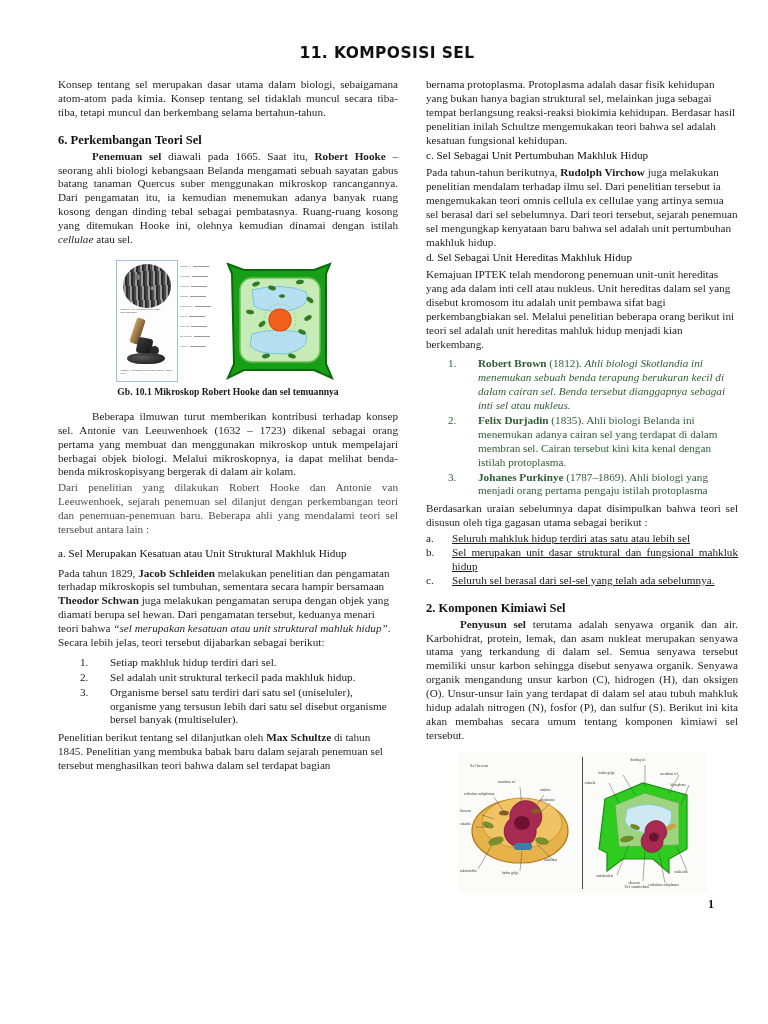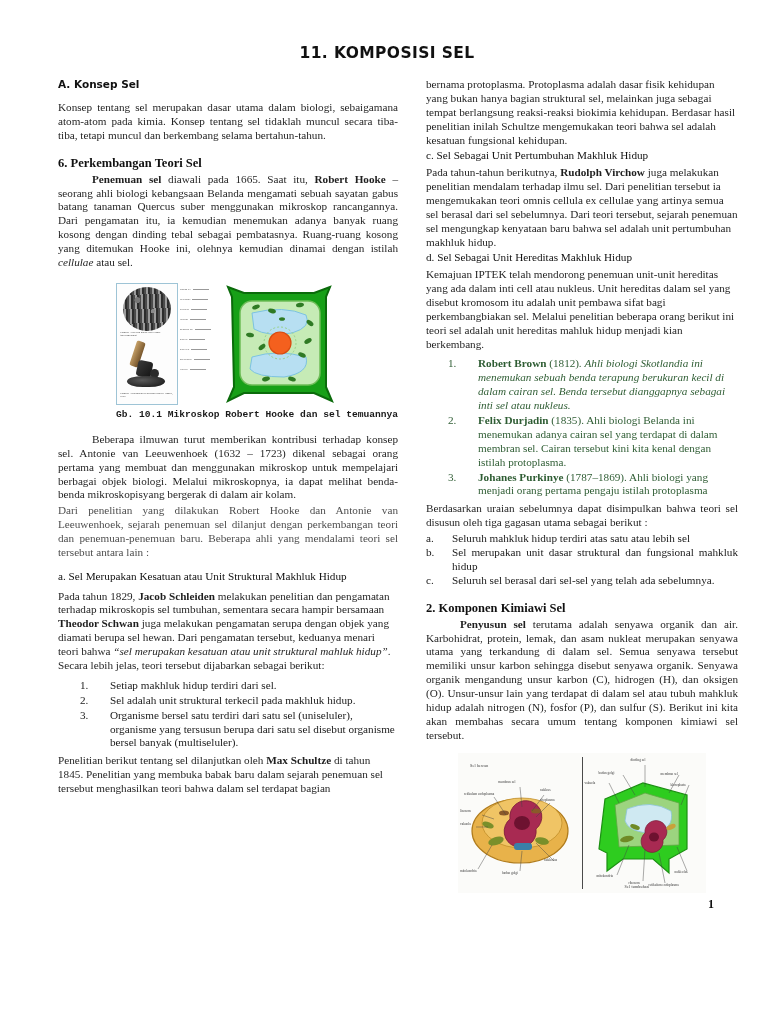--- a/index.html
+++ b/index.html
@@ -107,20 +107,21 @@
     counter-reset: alph;
   }
   ol.alphalist > li {
     position: relative;
     padding-left: 26px;
     margin-bottom: 0px;
     font-size: 11.2px;
     line-height: 1.24;
     counter-increment: alph;
     text-align: justify;
+    text-decoration: underline;
   }
   ol.alphalist > li::before {
     content: counter(alph, lower-alpha) ".";
     position: absolute;
     left: 0;
     top: 0;
   }
 
   
   .fig1 {
@@ -217,22 +218,22 @@
     content: "";
     display: inline-block;
     width: 16px;
     border-top: .4px solid #999;
     vertical-align: middle;
     margin-left: 2px;
   }
   .plantcell { position: absolute; left: 42px; top: 0; }
 
   .fig-caption {
-    text-align: right;
-    font-family: Liberation Mono, monospace;
+    text-align: center;
+    font-family: Liberation Serif, serif;
     font-weight: bold;
     font-size: 9.6px;
     margin: 3px 0 13px 0;
     color: #1a1a1a;
   }
 
   
   .fig2 {
     margin: 10px 0 0 0;
     display: flex;
@@ -284,21 +285,20 @@
 <body>
 
 <div id="page">
 
   <h1 class="doc-title">11. KOMPOSISI SEL</h1>
 
   <div class="columns">
 
     <div class="col left">
 
-      <h2 class="sec-a">A. Konsep Sel</h2>
 
       <p class="just">Konsep tentang sel merupakan dasar utama dalam biologi, sebaigamana atom-atom pada kimia. Konsep tentang sel tidaklah muncul secara tiba-tiba, tetapi muncul dan berkembang selama bertahun-tahun.</p>
 
       <h2 class="numbered">6. Perkembangan Teori Sel</h2>
 
       <p class="just indent"><b>Penemuan sel</b><span> diawali pada 1665. Saat itu, </span><b>Robert Hooke</b><span> –seorang ahli biologi kebangsaan Belanda mengamati sebuah sayatan gabus batang tanaman Quercus suber menggunakan mikroskop rancangannya. Dari pengamatan itu, ia kemudian menemukan adanya banyak ruang kosong dengan dinding tebal sebagai pembatasnya. Ruang-ruang kosong yang ditemukan Hooke ini, olehnya kemudian dinamai dengan istilah </span><i>cellulae</i><span> atau sel.</span></p>
 
       <div class="fig1">
         <div class="fig1-inner">
 
@@ -364,21 +364,21 @@
 
       <p class="just gray">Dari penelitian yang dilakukan Robert Hooke dan Antonie van Leeuwenhoek, sejarah penemuan sel dilanjut dengan perkembangan teori dan penemuan-penemuan baru. Beberapa ahli yang mendalami teori sel tersebut antara lain :</p>
 
       <h3 class="sub">a. Sel Merupakan Kesatuan atau Unit Struktural Makhluk Hidup</h3>
 
       <p><span>Pada tahun 1829, </span><b>Jacob Schleiden</b><span> melakukan penelitian dan pengamatan terhadap mikroskopis sel tumbuhan, sementara secara hampir bersamaan </span><b>Theodor Schwan</b><span> juga melakukan pengamatan serupa dengan objek yang diamati berupa sel hewan. Dari pengamatan tersebut, keduanya menari teori bahwa </span><i>“sel merupakan kesatuan atau unit struktural mahluk hidup”</i><span>. Secara lebih jelas, teori tersebut dijabarkan sebagai berikut:</span></p>
 
       <ol class="numlist">
         <li>Setiap makhluk hidup terdiri dari sel.</li>
         <li>Sel adalah unit struktural terkecil pada makhluk hidup.</li>
-        <li>Organisme bersel satu terdiri dari satu sel (uniseluler), organisme yang tersusun berupa dari satu sel disebut organisme bersel banyak (multiseluler).</li>
+        <li>Organisme bersel satu terdiri dari satu sel (uniseluler), organisme yang tersusun lebih dari satu sel disebut organisme bersel banyak (multiseluler).</li>
       </ol>
 
 
       <p><span>Penelitian berikut tentang sel dilanjutkan oleh </span><b>Max Schultze</b><span> di tahun 1845. Penelitian yang membuka babak baru dalam sejarah penemuan sel tersebut menghasilkan teori bahwa dalam sel terdapat bagian</span></p>
 
     </div>
 
     <div class="col right">
 
       <p>bernama protoplasma. Protoplasma adalah dasar fisik kehidupan yang bukan hanya bagian struktural sel, melainkan juga sebagai tempat berlangsung reaksi-reaksi biokimia kehidupan. Berdasar hasil penelitian inilah Schultze mengemukakan teori bahwa sel adalah kesatuan fungsional kehidupan.</p>

